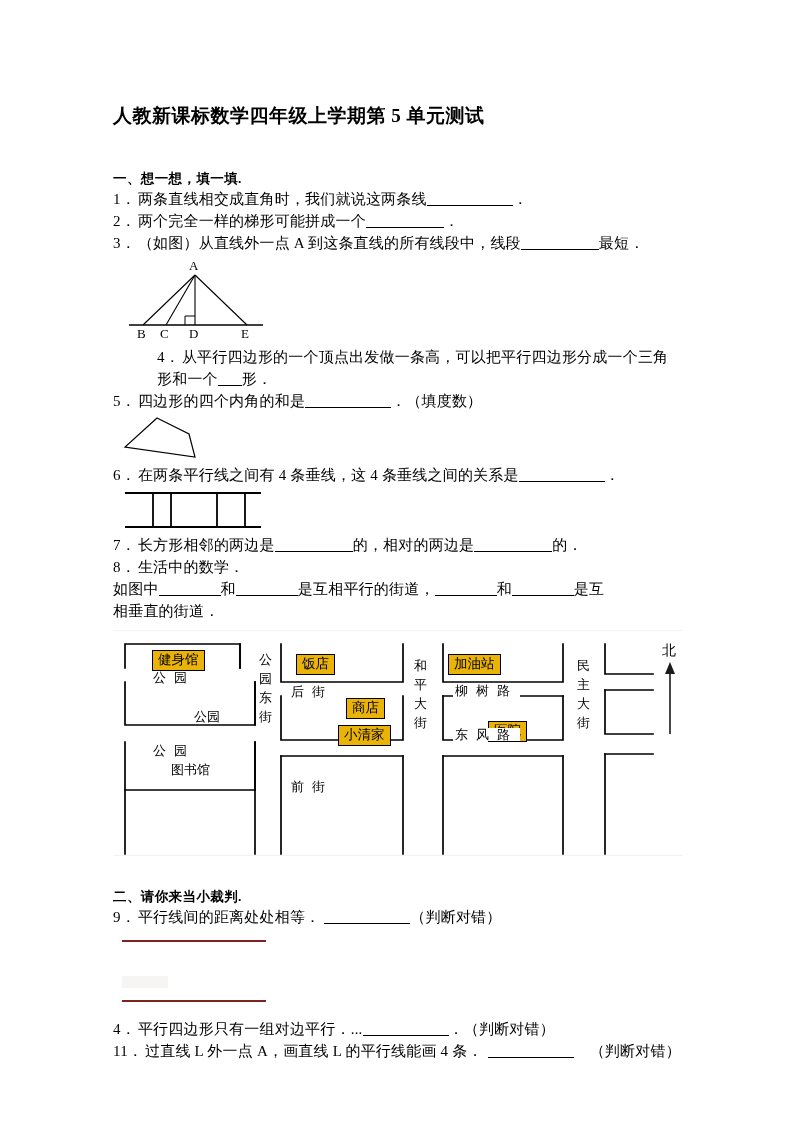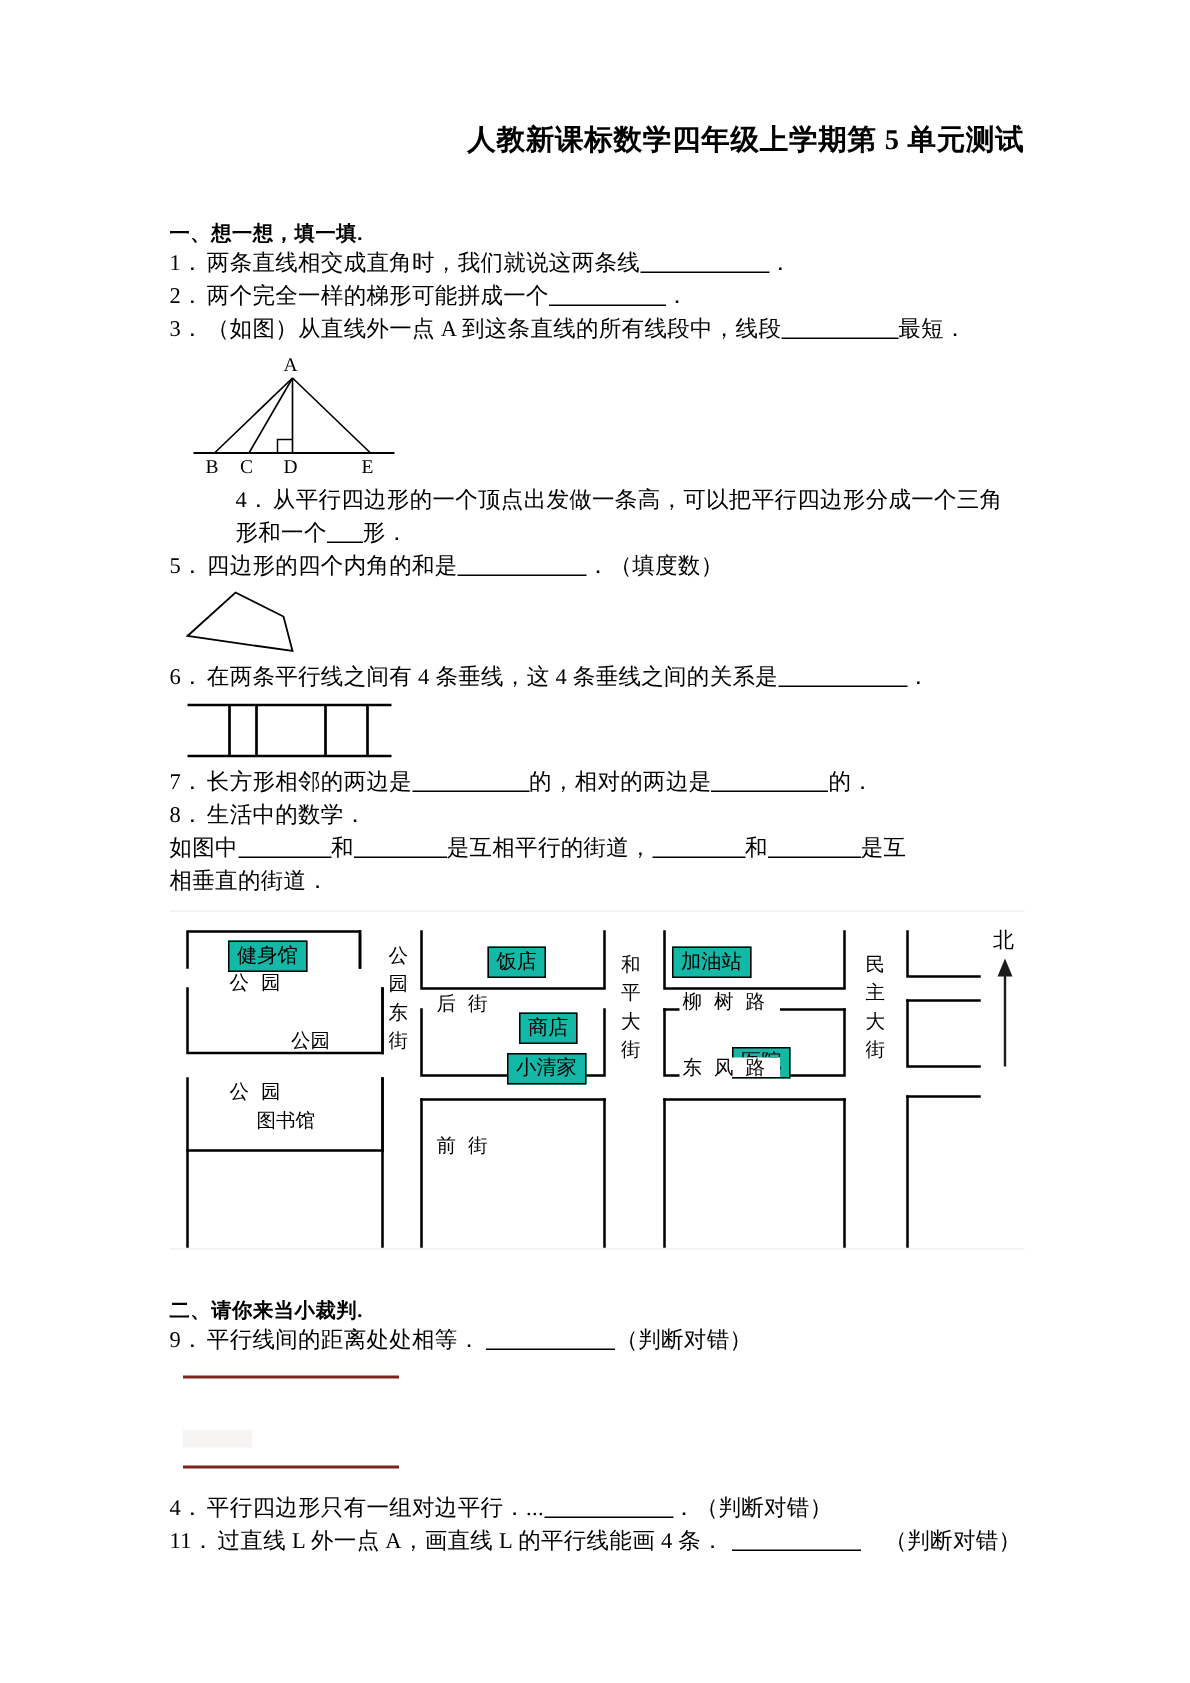--- a/index.html
+++ b/index.html
@@ -20,25 +20,25 @@
   }
   .doc {
     position: absolute;
     left: 113px;
     top: 0;
     width: 570px;
   }
 
   
   .title {
-    text-align: right;
+    text-align: left;
     font-size: 19px;
     font-weight: bold;
     letter-spacing: 0.5px;
-    margin-top: 80px;
+    margin-top: 103px;
     white-space: nowrap;
   }
 
   
   .section-head {
     font-size: 13.5px;
     font-weight: bold;
     letter-spacing: 0.4px;
     margin-top: 41px;
   }
@@ -114,21 +114,21 @@
     position: absolute;
     font-family: "Liberation Serif", "DejaVu Serif", serif;
     font-size: 13px;
     color: #000;
     white-space: nowrap;
     line-height: 1;
   }
   .map-label.boxed {
     border: 1px solid #000;
     padding: 2px 5px 3px 5px;
-    background: #14b8a6;
+    background: #eab308;
     font-size: 13.5px;
   }
   .map-label.street-h {
     letter-spacing: 8px;
     background: #fff;
     padding: 0 2px;
   }
   .map-label.street-v {
     width: 15px;
     text-align: center;
@@ -280,21 +280,21 @@
           <line x1="492" y1="124" x2="540" y2="124"></line>
         </g>
 
         <g stroke="#1b1b1b" stroke-width="1.6" fill="none">
           <line x1="557" y1="104" x2="557" y2="40"></line>
           <polygon points="557,32 552,44 562,44" fill="#1b1b1b" stroke="none"></polygon>
         </g>
       </svg>
 
       <span class="map-label boxed" style="left:39px; top:20px;">健身馆</span>
-      <span class="map-label boxed" style="left:183px; top:24px;margin-left:29px;">饭店</span>
+      <span class="map-label boxed" style="left:183px; top:24px;">饭店</span>
       <span class="map-label boxed" style="left:335px; top:24px;">加油站</span>
       <span class="map-label boxed" style="left:233px; top:68px;">商店</span>
       <span class="map-label boxed" style="left:225px; top:95px;">小清家</span>
       <span class="map-label boxed" style="left:375px; top:91px;">医院</span>
 
       <span class="map-label plain" style="left:78px; top:80px;">公园</span>
       <span class="map-label plain" style="left:55px; top:133px;">图书馆</span>
 
       <span class="map-label street-h" style="left:38px; top:41px;">公园</span>
       <span class="map-label street-h" style="left:38px; top:114px;">公园</span>

